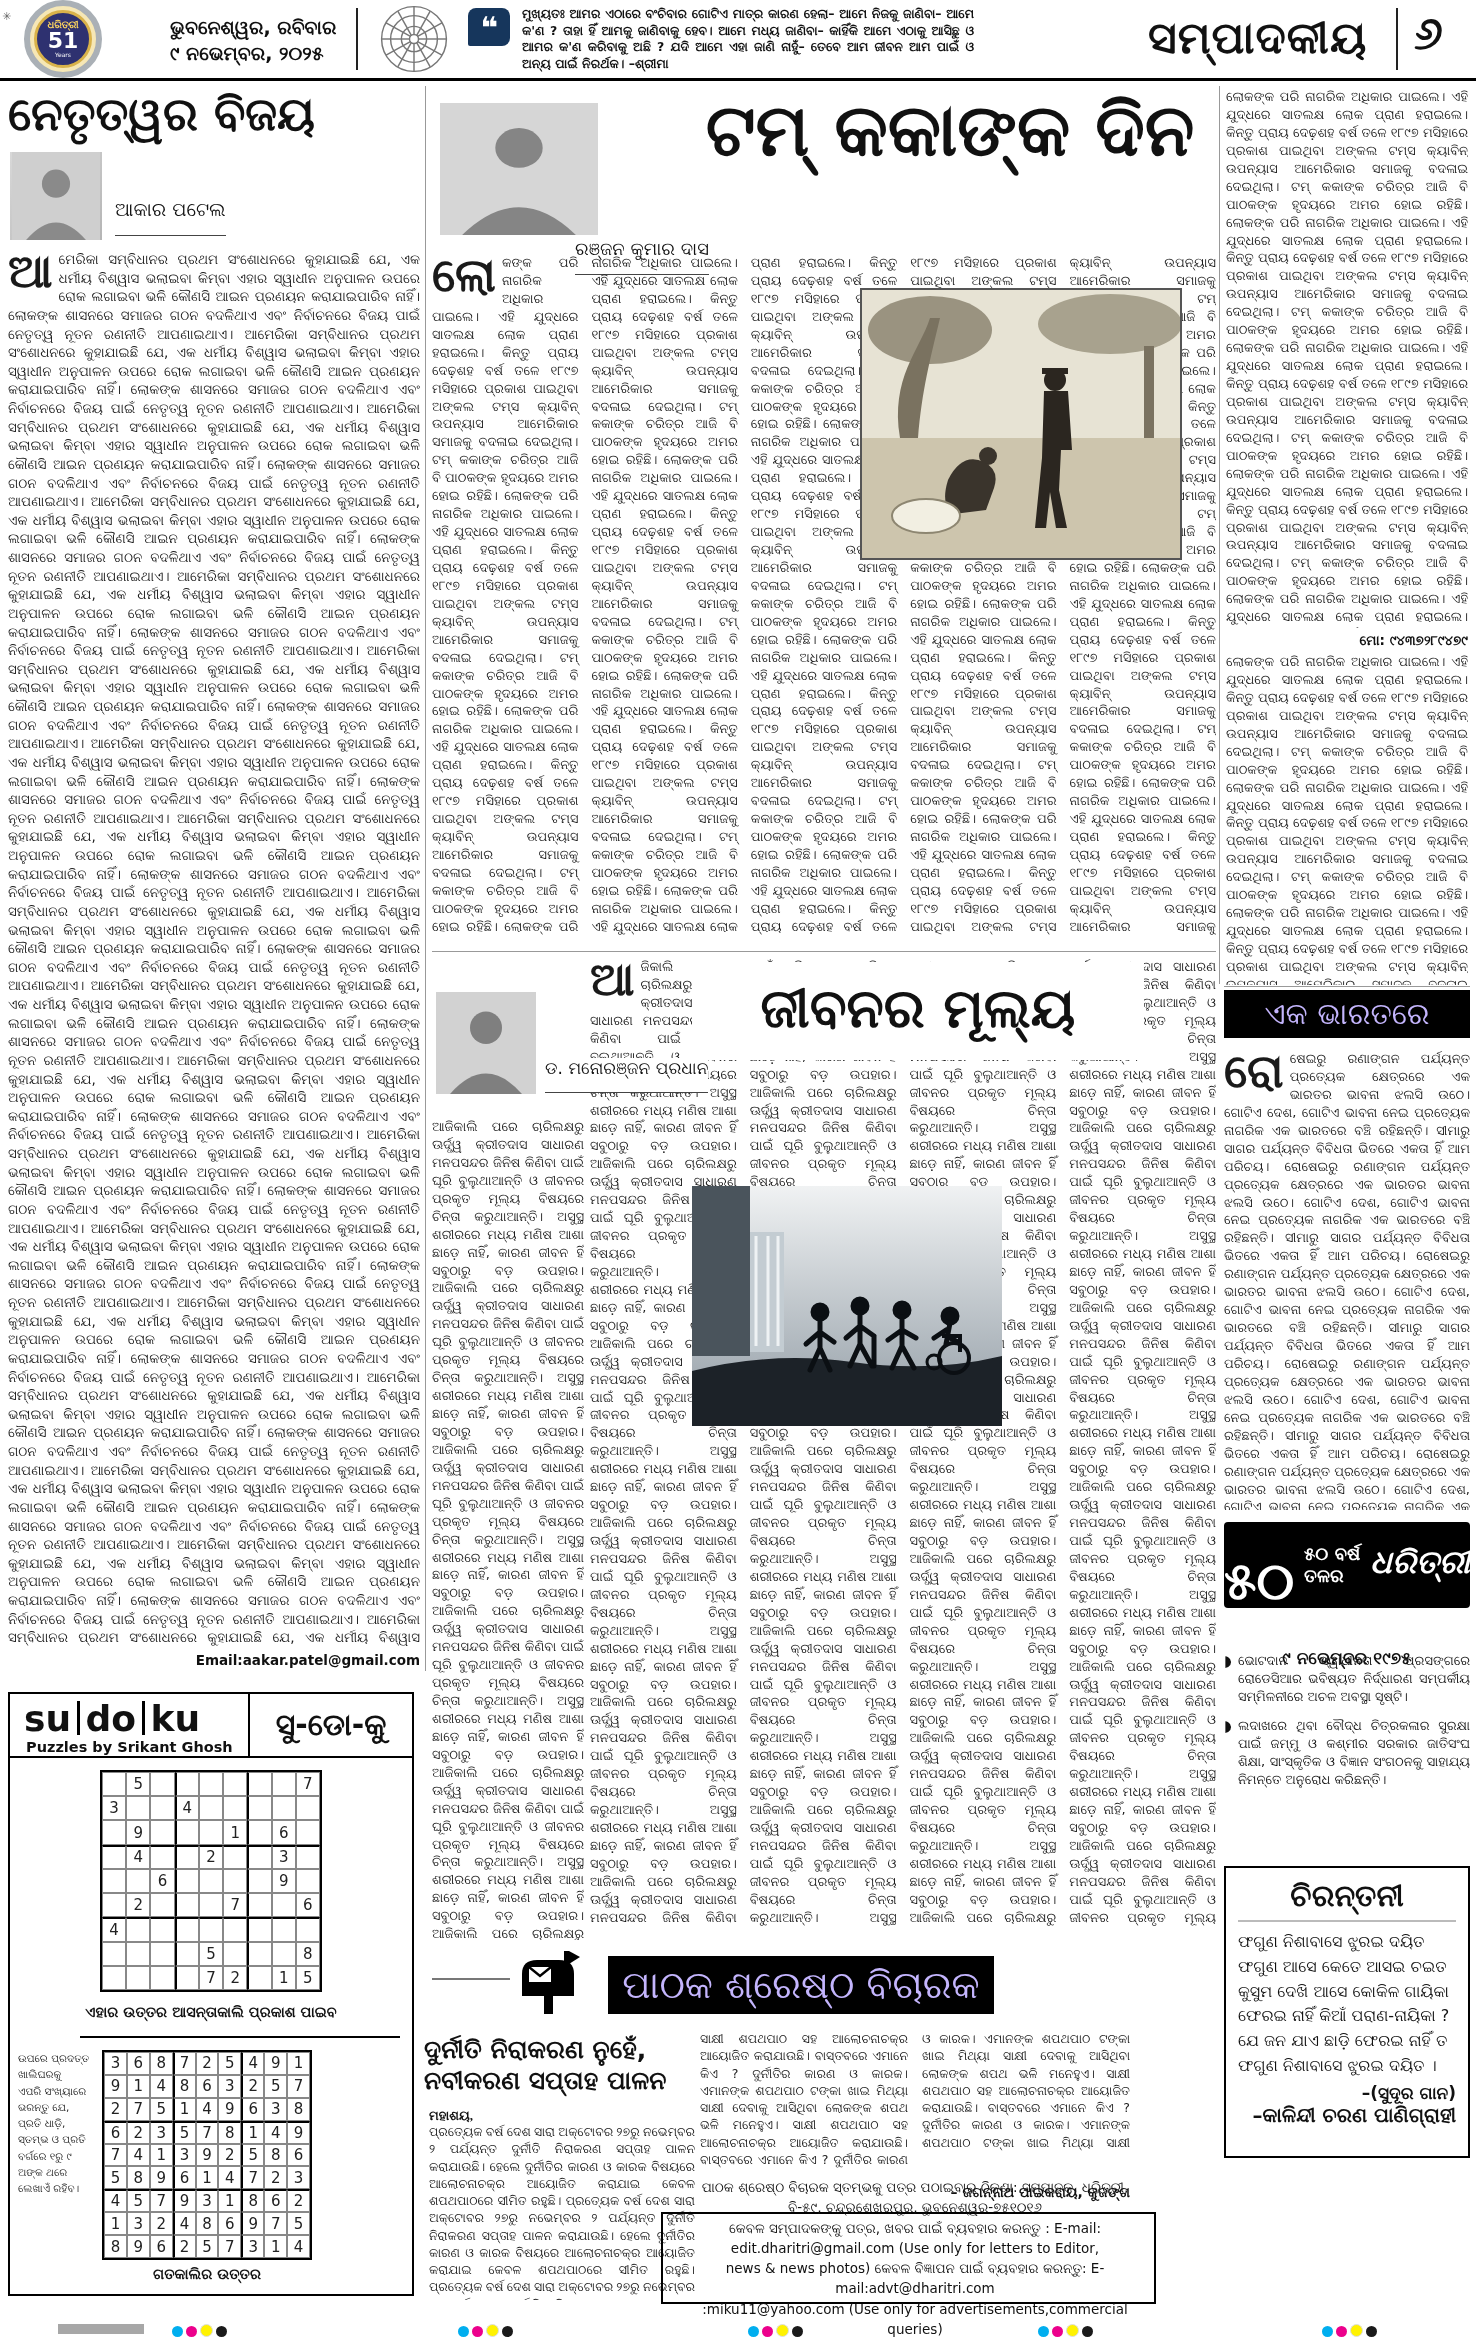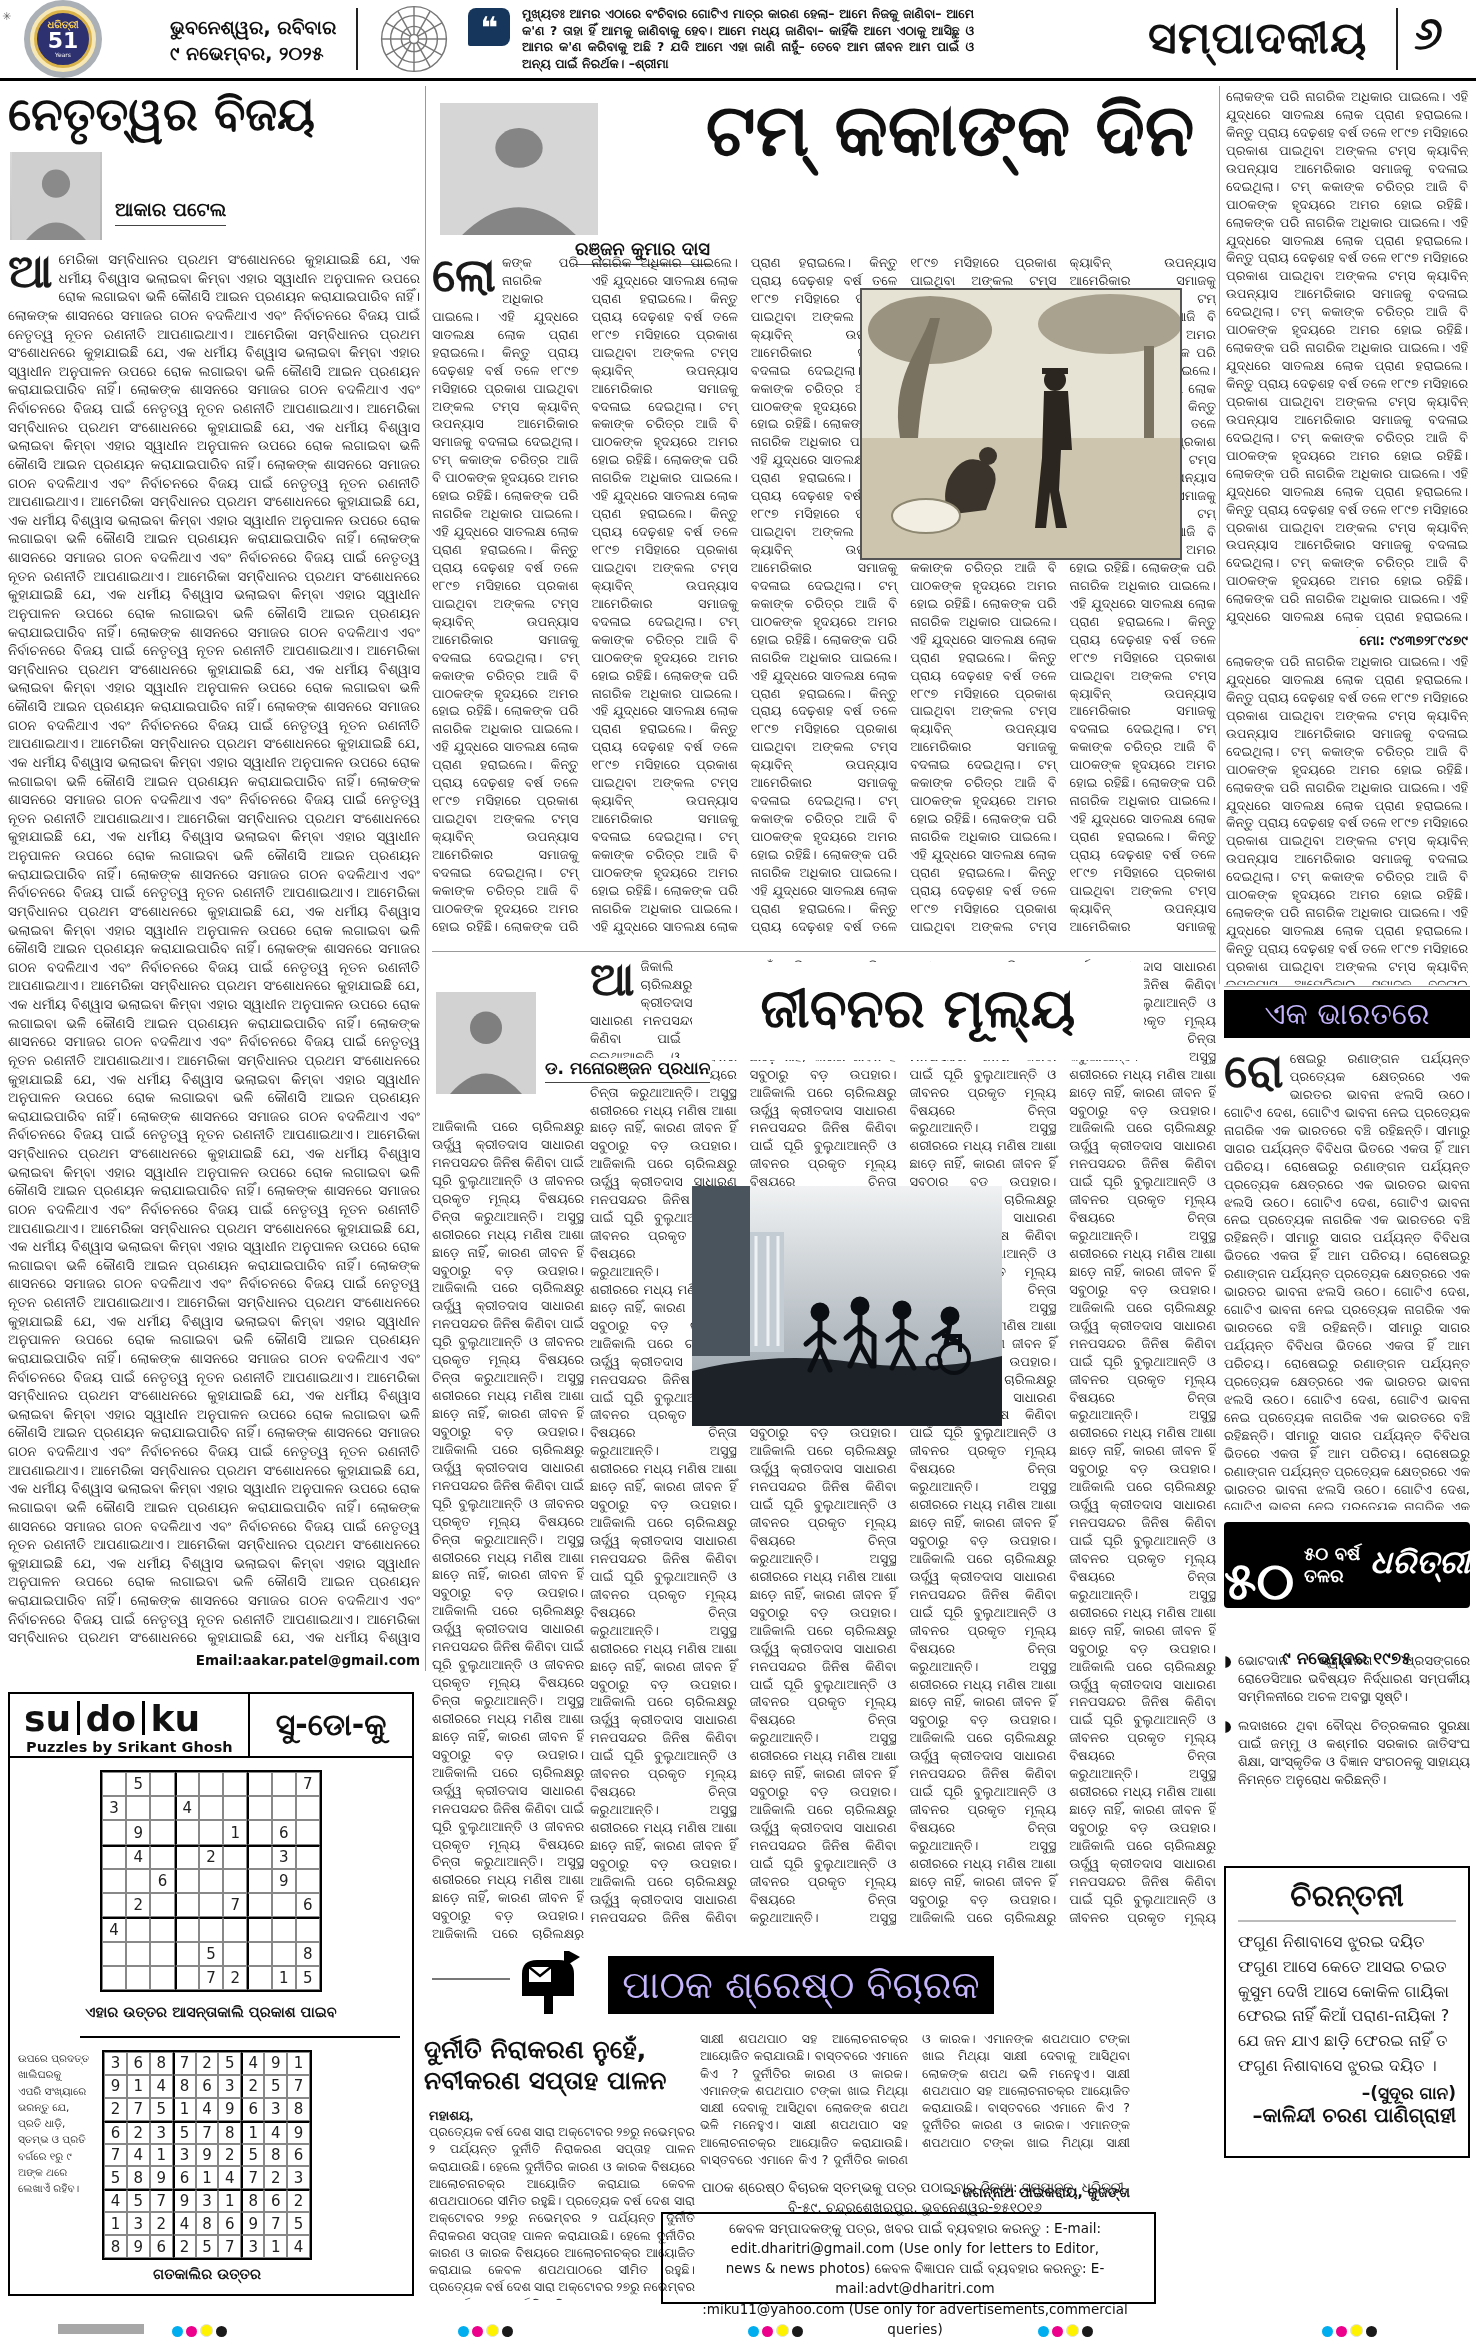--- a/index.html
+++ b/index.html
@@ -21,21 +21,21 @@
   .vrule{width:2px;background:#222;}
   .quote-bubble{width:42px;height:38px;background:#16365c;border-radius:8px 8px 8px 2px;color:#fff;
                 font-size:30px;display:flex;align-items:center;justify-content:center;font-weight:bold;}
   .quote-text{font-size:12.5px;font-weight:bold;line-height:1.32;text-align:justify;}
   .sec-title{font-size:44px;font-weight:800;letter-spacing:1px;}
   .pageno{font-size:46px;font-weight:800;}
   
   .hl1{font-size:46px;font-weight:800;line-height:1.05;}
   .hl2{font-size:72px;font-weight:800;line-height:1;text-align:center;}
   .hl3{font-size:54px;font-weight:800;line-height:1;text-align:center;background:#fff;}
-  .byline{font-weight:bold;font-size:19px;border-bottom:1.5px solid #444;padding-bottom:4px;}
+  .byline{font-weight:normal;font-size:19px;border-bottom:1.5px solid #444;padding-bottom:14px;}
   .photo{background:linear-gradient(135deg,#d8d8d8,#b5b5b5);}
   .multicol5{column-count:5;column-gap:13px;}
   .multicol4{column-count:4;column-gap:13px;}
   .multicol2{column-count:2;column-gap:14px;}
   .endline{font-size:13.5px;font-weight:bold;text-align:right;}
   
   .blackbanner{background:#000;color:#c4b5fd;font-weight:400;display:flex;align-items:center;justify-content:center;text-align:right;}
   
   #sudokubox{border:2px solid #000;background:#fff;}
   .sud-hdr{height:62px;border-bottom:2px solid #000;display:flex;align-items:stretch;}

